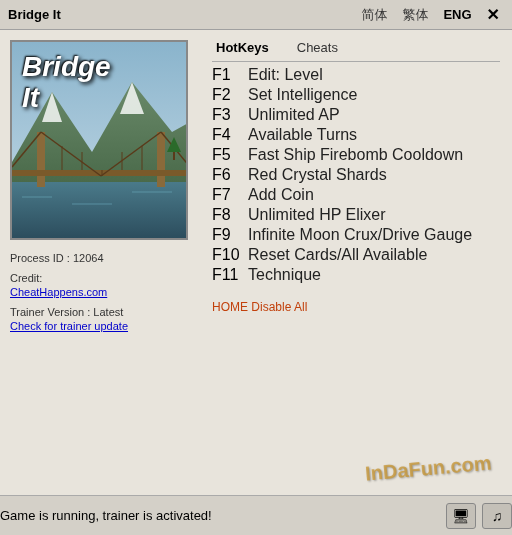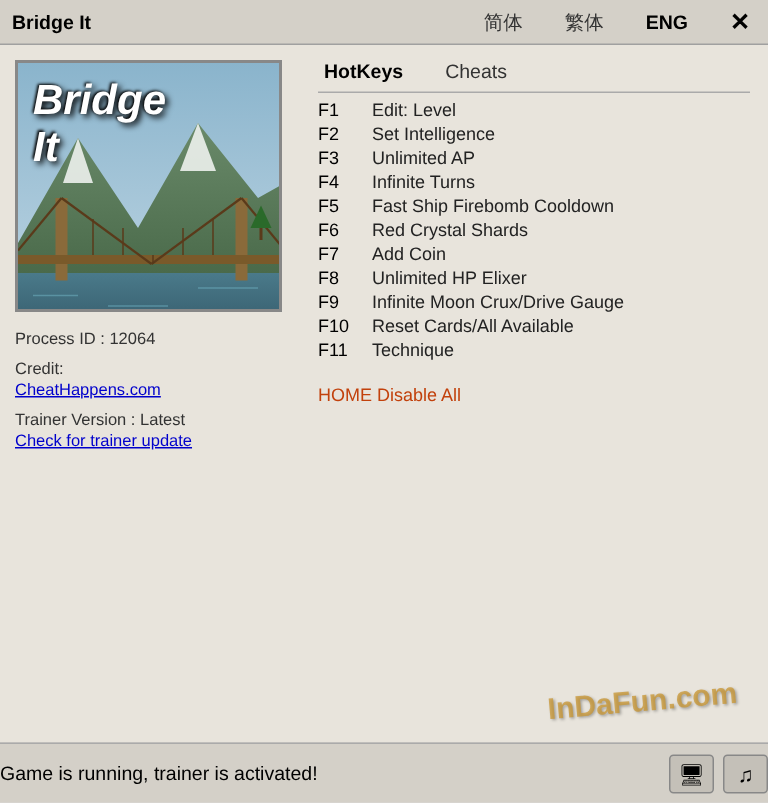--- a/index.html
+++ b/index.html
@@ -29,21 +29,21 @@
       gap: 6px;
     }
     #app-title {
       font-size: 13px;
       font-weight: bold;
       color: #000;
     }
     #titlebar-right {
       display: flex;
       align-items: center;
-      gap: 20px;
+      gap: 7px;
     }
     .lang-btn {
       background: none;
       border: none;
       cursor: pointer;
       font-size: 13px;
       color: #333;
       padding: 2px 4px;
     }
     .lang-btn.active {
@@ -68,21 +68,21 @@
     }
 
     
     #left-panel {
       width: 200px;
       padding: 10px;
       flex-shrink: 0;
     }
     #game-image {
       width: 178px;
-      height: 168px;
+      height: 200px;
       background: linear-gradient(160deg, #5a8a6a 0%, #3a6a7a 30%, #2a4a5a 60%, #8aaa7a 80%, #6a9a5a 100%);
       border: 2px solid #888;
       position: relative;
       overflow: hidden;
       display: flex;
       align-items: center;
       justify-content: center;
     }
     #game-image-title {
       position: absolute;
@@ -128,21 +128,21 @@
     }
     .tab.active {
       font-weight: bold;
       color: #000;
     }
     #hotkeys-list {
       list-style: none;
       margin-top: 4px;
     }
     #hotkeys-list li {
-      font-size: 12px;
+      font-size: 16px;
       color: #222;
       margin-bottom: 2px;
       display: flex;
       gap: 4px;
     }
     .key-name {
       color: #000;
       min-width: 32px;
       font-weight: normal;
     }
@@ -300,21 +300,21 @@
         <li>
           <span class="key-name">F2</span>
           <span>Set Intelligence</span>
         </li>
         <li>
           <span class="key-name">F3</span>
           <span>Unlimited AP</span>
         </li>
         <li>
           <span class="key-name">F4</span>
-          <span>Infinite Turns</span>
+          <span>Available Turns</span>
         </li>
         <li>
           <span class="key-name">F5</span>
           <span>Fast Ship Firebomb Cooldown</span>
         </li>
         <li>
           <span class="key-name">F6</span>
           <span>Red Crystal Shards</span>
         </li>
         <li>

